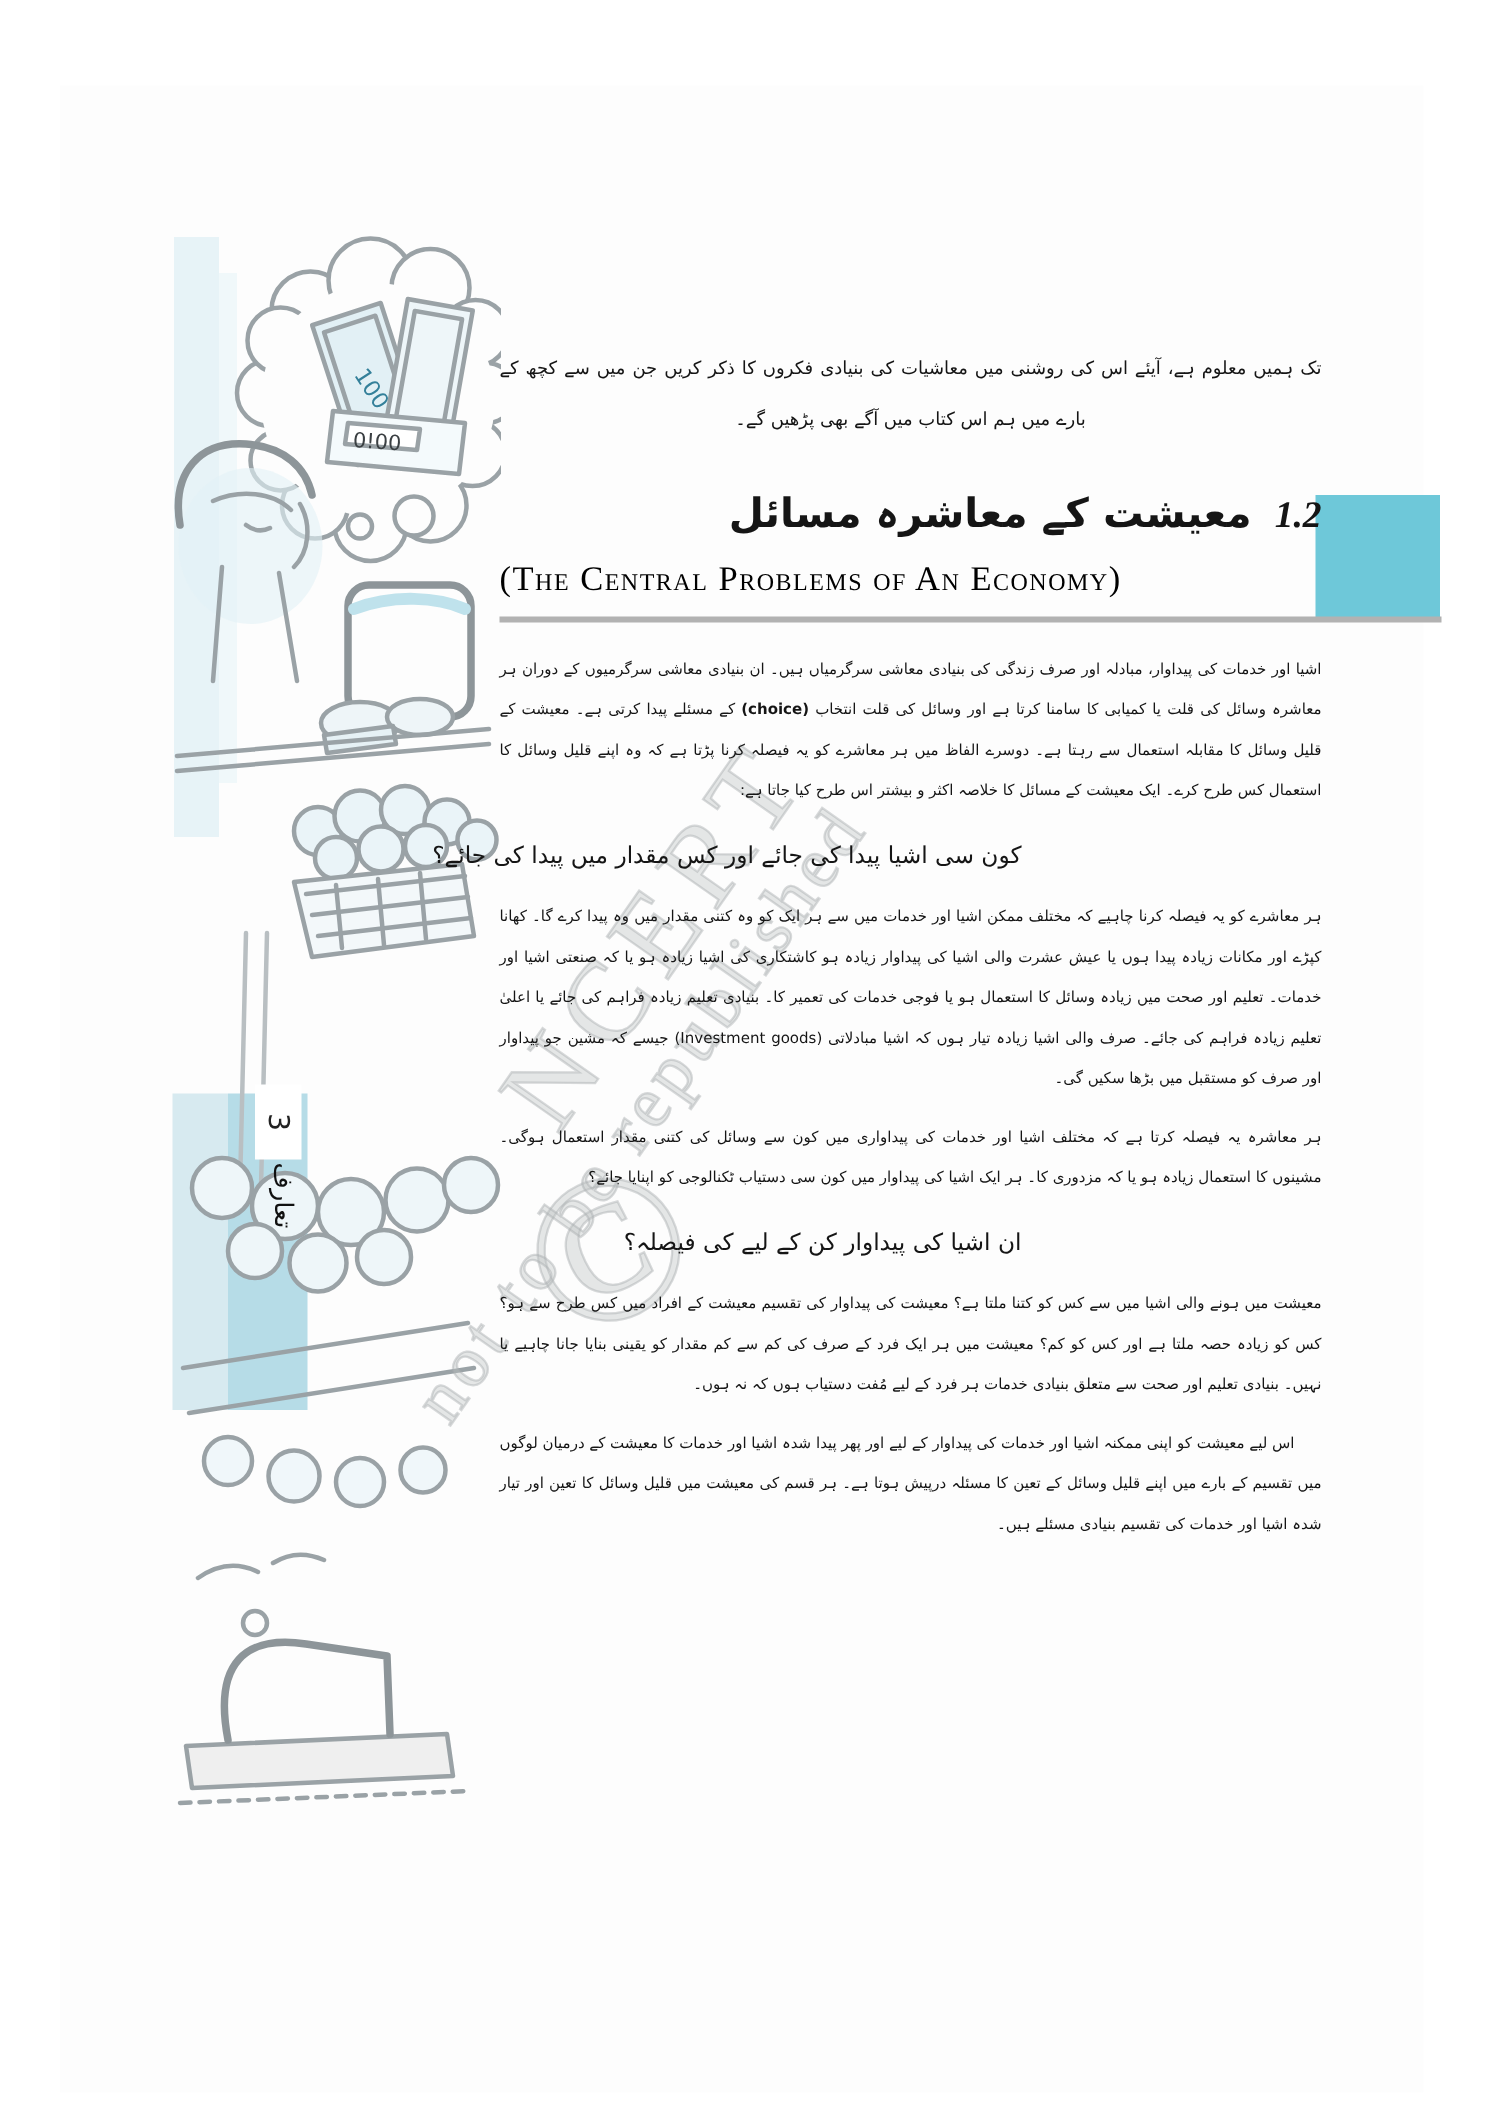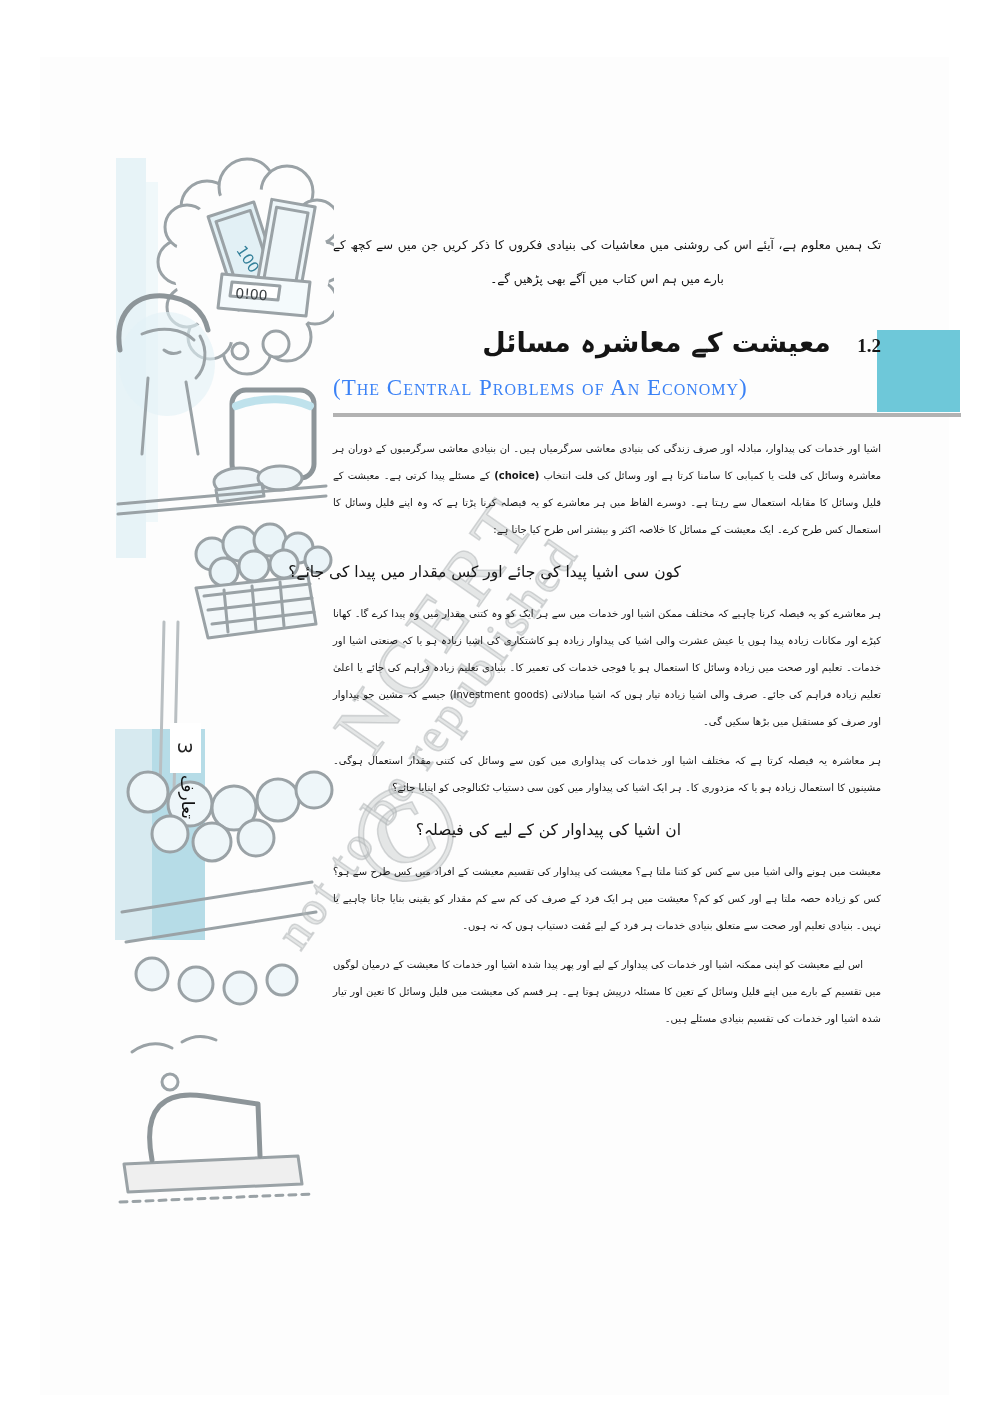--- a/index.html
+++ b/index.html
@@ -25,24 +25,24 @@
   .wm-c{left:352px;top:752px;font-size:140px;transform:rotate(-26deg);}
   .wm-n{left:352px;top:700px;font-size:76px;letter-spacing:10px;transform:rotate(-55deg);transform-origin:0 50%;}
   .wm-r{left:287px;top:915px;font-size:48px;letter-spacing:4px;transform:rotate(-55deg);transform-origin:0 50%;}
 
   
   .content{position:absolute;left:333px;top:228px;width:548px;z-index:3;direction:rtl;}
   .content p{margin:0;}
   .intro{font-size:12px;line-height:34px;text-align:justify;text-align-last:center;margin-bottom:24px !important;}
   .ur-title{direction:rtl;text-align:right;font-weight:bold;font-size:27px;line-height:46px;
             white-space:nowrap;margin-top:4px;}
-  .sec-num{font-family:"Liberation Serif",serif;font-weight:bold;font-size:19px;margin-left:17px;
-           direction:ltr;unicode-bidi:embed;}
+  .sec-num{font-family:"Liberation Serif",serif;font-weight:bold;font-size:25px;margin-left:6px;
+           direction:ltr;unicode-bidi:embed;font-style:italic;}
   .en-title{direction:ltr;text-align:left;font-family:"Liberation Serif",serif;font-variant:small-caps;
-            font-size:23px;letter-spacing:1px;line-height:34px;margin-top:2px;color:#3b82f6;}
+            font-size:23px;letter-spacing:1px;line-height:34px;margin-top:2px;color:#000000;}
   .rule{direction:ltr;width:628px;height:4px;background:#b2b2b2;margin:8px -80px 18px 0;}
   .teal-block{position:absolute;left:877px;top:330px;width:83px;height:82px;background:#6ec8d9;z-index:3;}
 
   .body{font-size:10px;line-height:27px;text-align:justify;margin-bottom:12px !important;}
   .question{font-size:15.5px;line-height:27px;text-align:right;padding-left:0;padding-right:200px;
             white-space:nowrap;margin:16px 0 14px 0 !important;box-sizing:border-box;}
   .indent{text-indent:18px;}
   .latin{direction:ltr;unicode-bidi:embed;}
   .bold{font-weight:bold;}
 </style>

